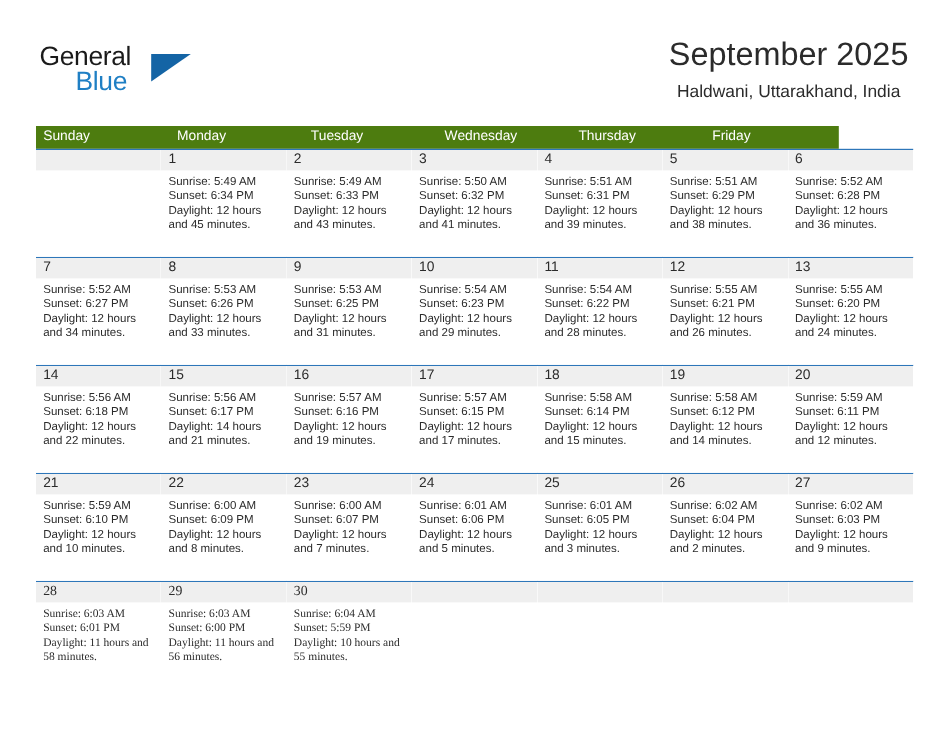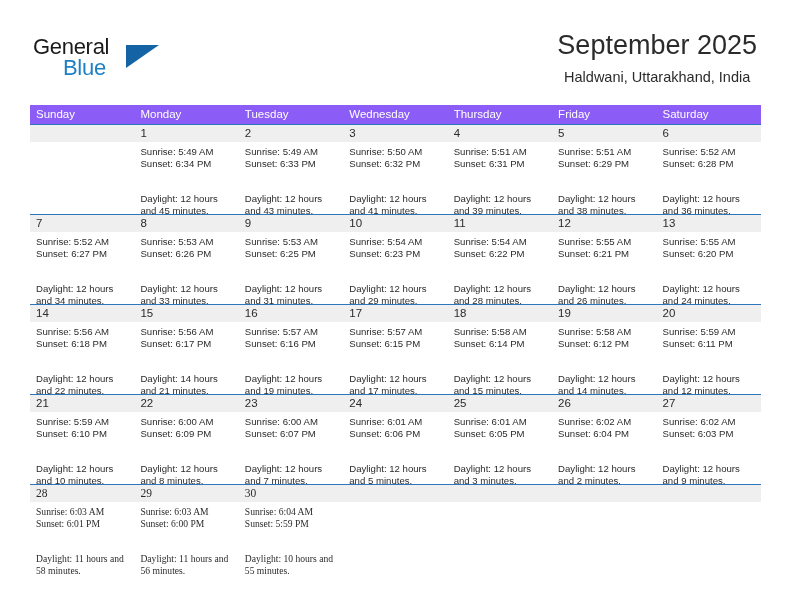--- a/index.html
+++ b/index.html
@@ -87,22 +87,22 @@
 
   
   .calendar {
     position: absolute;
     left: 30px;
     top: 105px;
     width: 731px;
   }
   .weekday-row {
     display: flex;
-    width: 731px;
-    background: #8b5cf6;
+    width: 669px;
+    background: #4d7c0f;
   }
   .weekday {
     flex: 1 1 0;
     box-sizing: border-box;
     height: 19px;
     line-height: 19px;
     padding-left: 6px;
     font-size: 11.5px;
     color: #ffffff;
     overflow: hidden;
@@ -144,21 +144,20 @@
     padding: 4px 5px 0 6px;
     font-size: 9.6px;
     line-height: 11.9px;
     color: #2b2b2b;
   }
   .day-info div {
     white-space: nowrap;
   }
   .day-info .wrap {
     white-space: normal;
-    margin-top: 23px;
   }
 </style>
 </head>
 <body>
 
 <div class="page">
 
   <div class="header">
 
     <div class="brand">
@@ -176,21 +175,20 @@
 
   <div class="calendar">
 
     <div class="weekday-row">
       <div class="weekday">Sunday</div>
       <div class="weekday">Monday</div>
       <div class="weekday">Tuesday</div>
       <div class="weekday">Wednesday</div>
       <div class="weekday">Thursday</div>
       <div class="weekday">Friday</div>
-      <div class="weekday">Saturday</div>
     </div>
 
     <div id="weeks-container">
         <div class="week">
           <div class="day-cell empty">
             <div class="day-num-band"></div>
           </div>
           <div class="day-cell">
             <div class="day-num-band">1</div>
             <div class="day-info">

